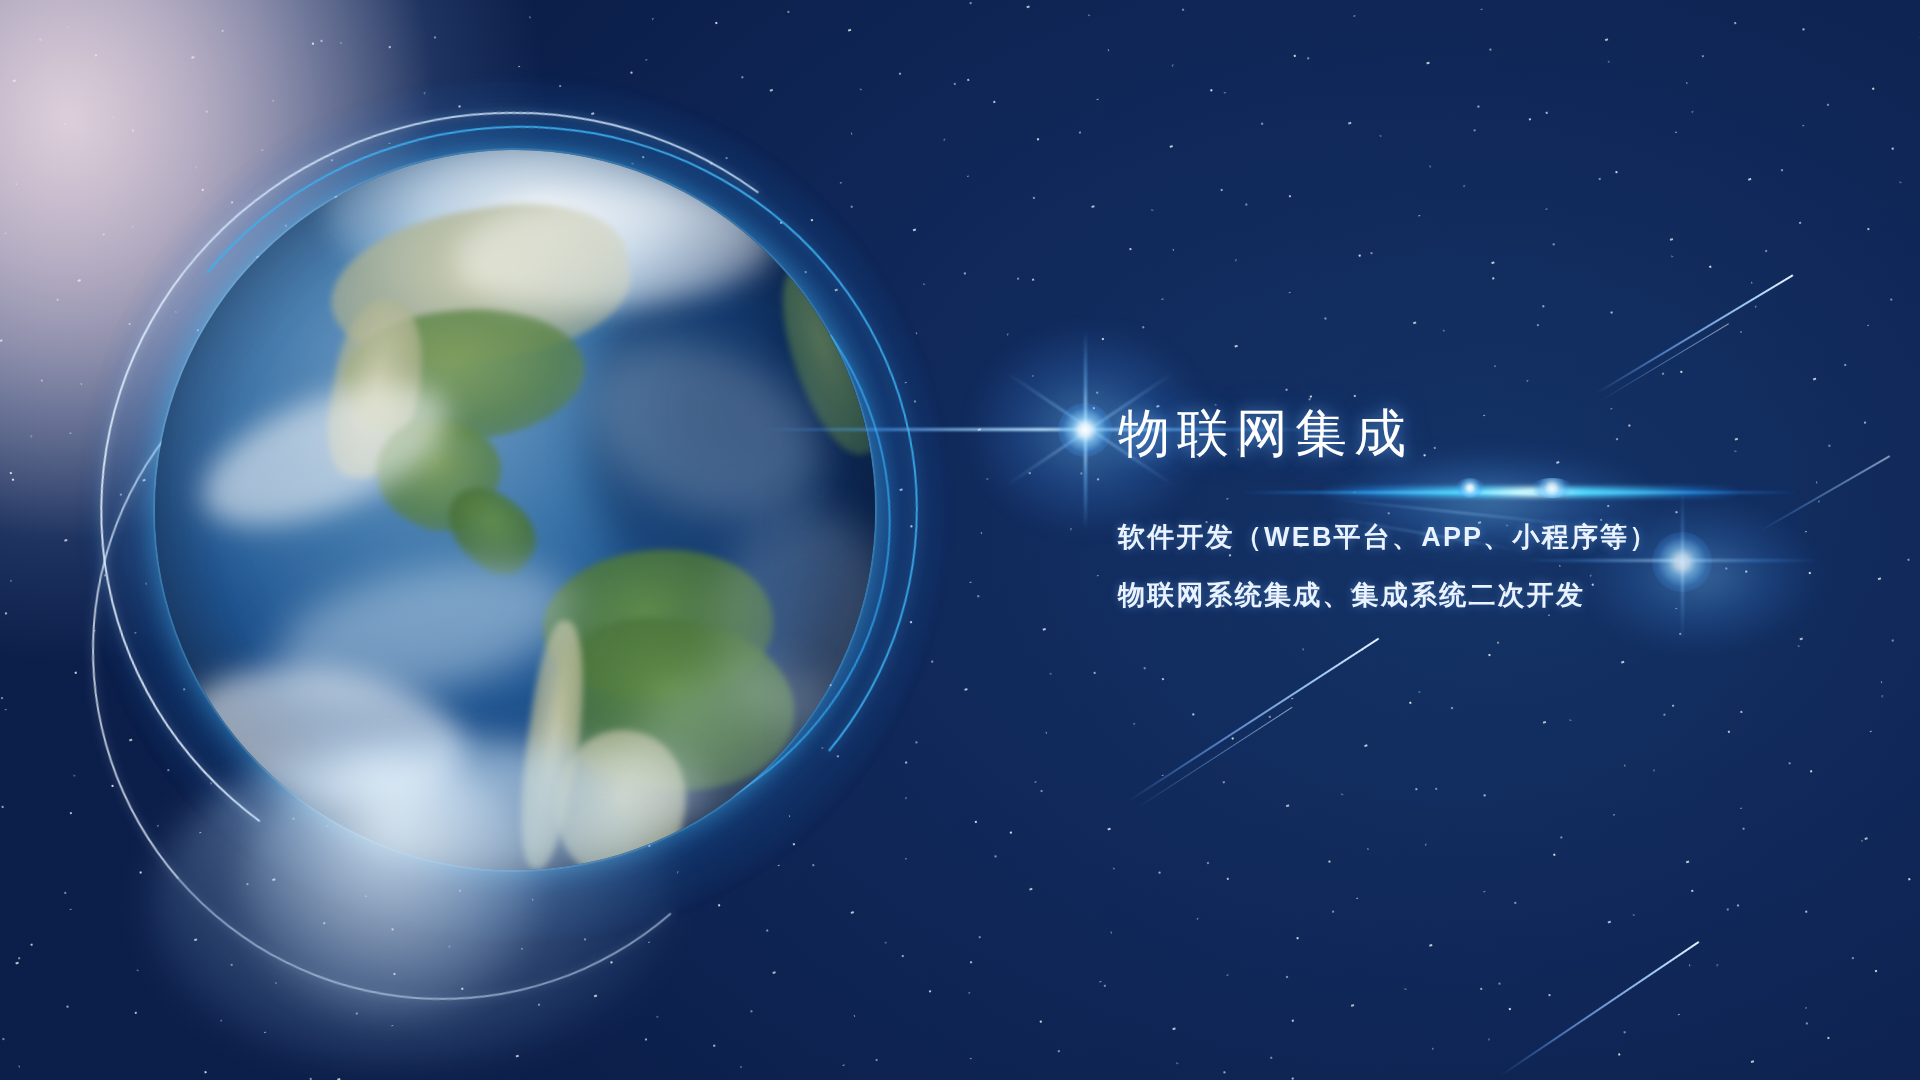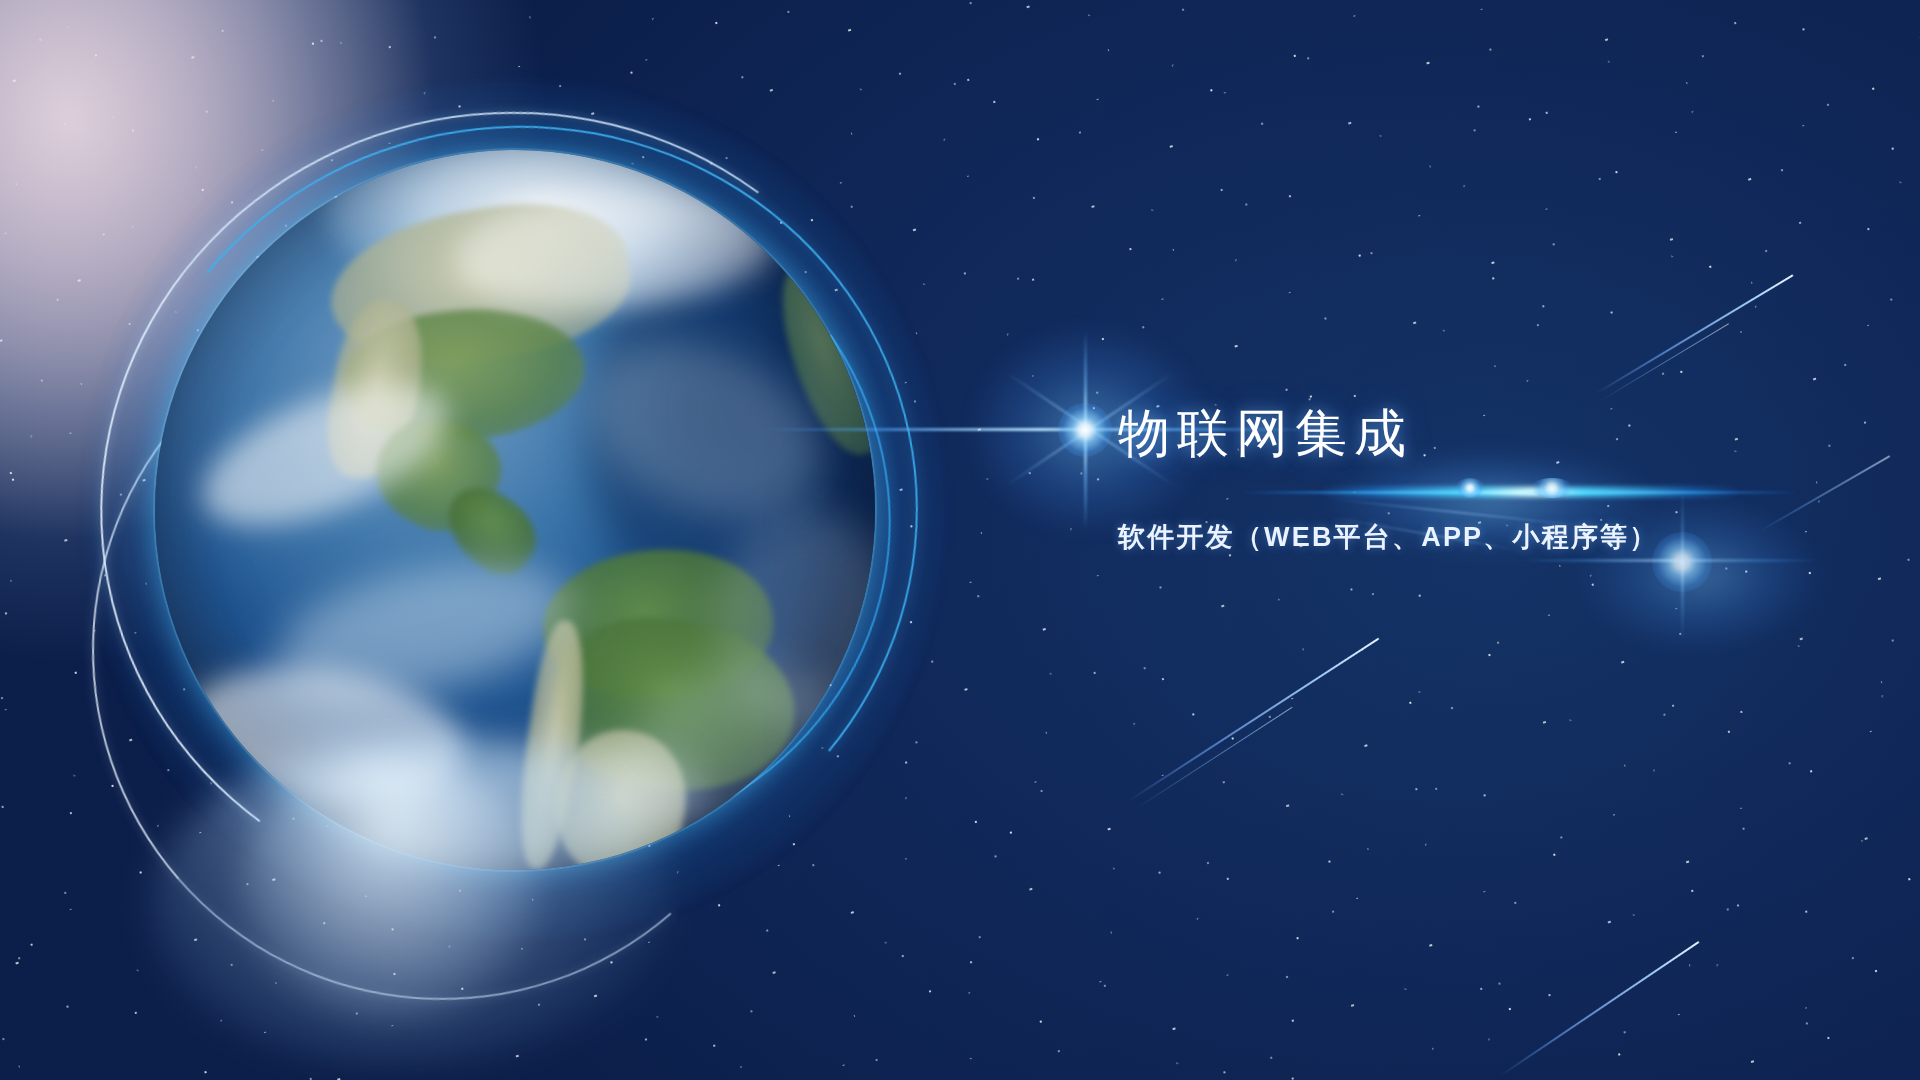--- a/index.html
+++ b/index.html
@@ -396,15 +396,16 @@
   <div class="flare" style="left:0; top:0; width:100%; height:100%;">
     <div class="flare-haze" style="left:1585px; top:500px; width:230px; height:150px; opacity:.85;"></div>
     <div class="flare-core" style="left:1652px; top:532px; width:60px; height:60px; opacity:.80;"></div>
     <div class="flare-streak-h" style="left:1520px; top:559px; width:300px; opacity:.55;"></div>
     <div class="flare-streak-v" style="left:1681px; top:490px; height:150px; opacity:.45;"></div>
   </div>
 
   <div id="text-block">
     <div id="title">物联网集成</div>
     <div class="subline" id="sub1">软件开发（WEB平台、APP、小程序等）</div>
+    <div class="subline" id="sub2">物联网系统集成、集成系统二次开发</div>
   </div>
 
 </div>
 
 </body></html>

